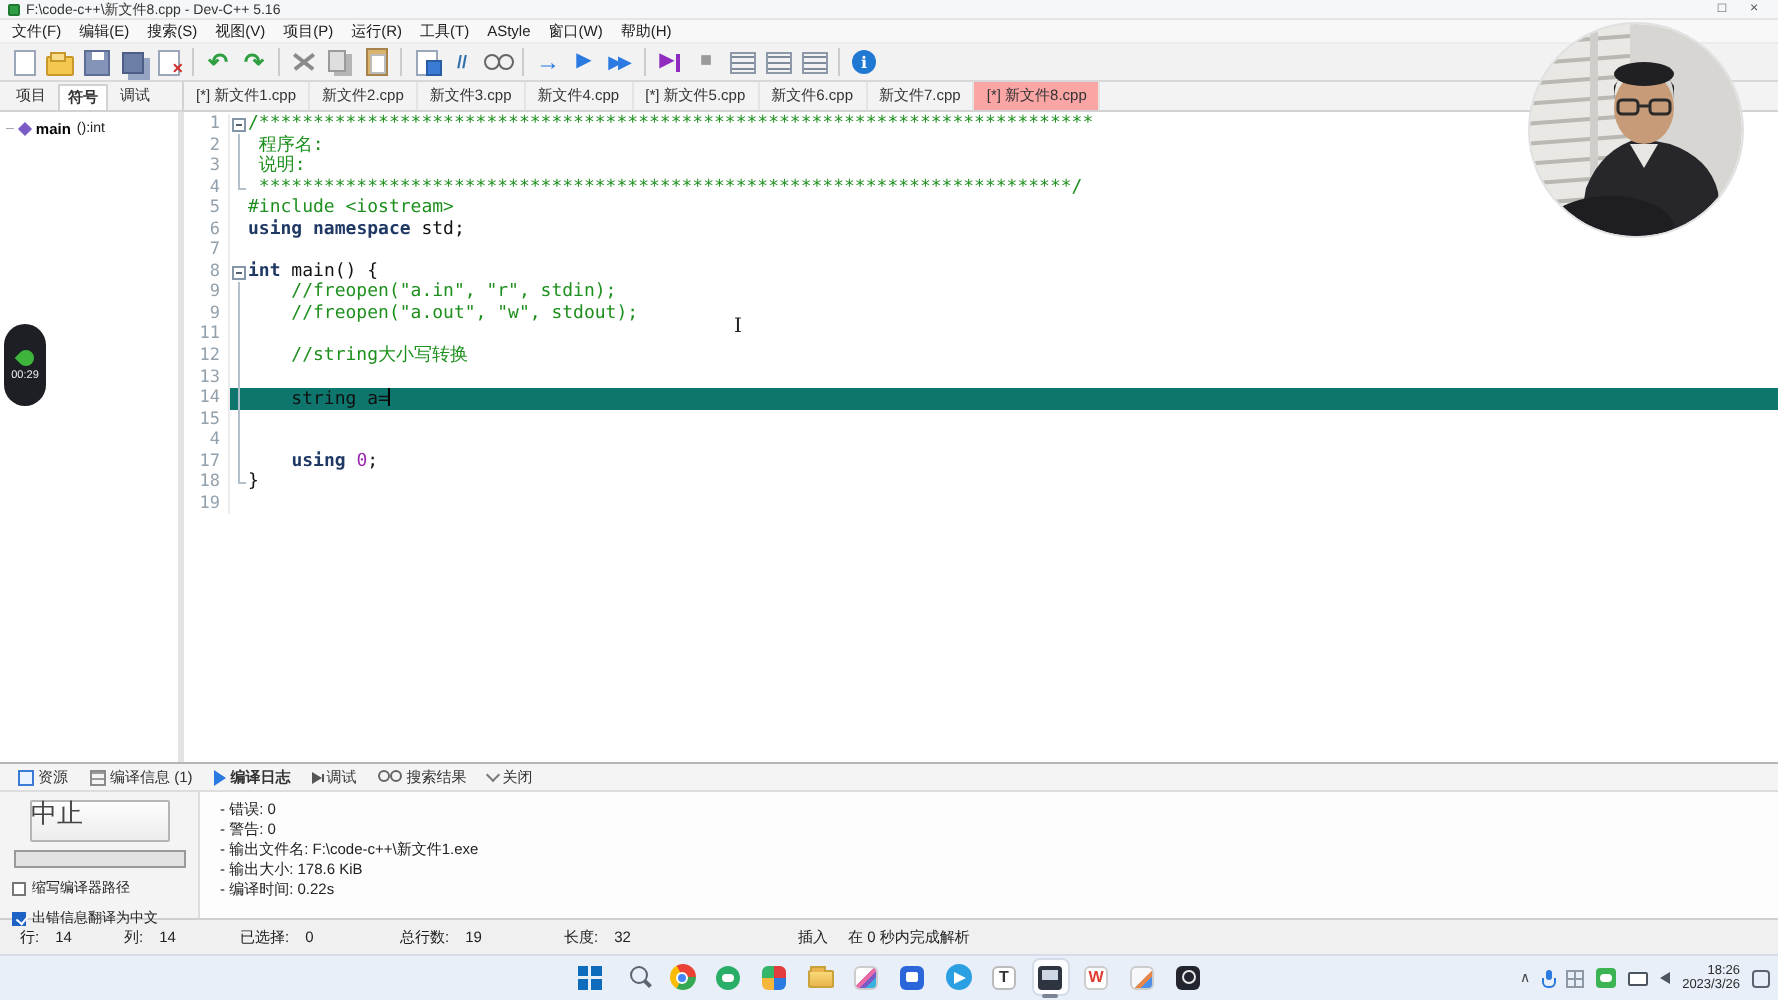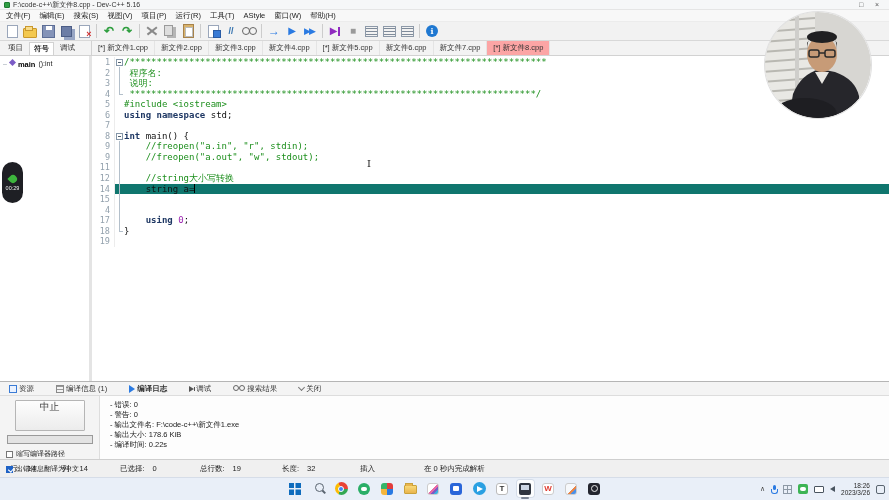--- a/index.html
+++ b/index.html
@@ -54,21 +54,21 @@
   .side-tabs{width:92px;flex:none;display:flex;align-items:center;gap:2px;padding-left:4px;border-right:1px solid #d2d2d2}
   .sptab{padding:1px 4px}
   .sptab.active{background:#fff;border:1px solid #d2d2d2;border-bottom:none;font-weight:bold}
   .file-tabs{flex:1;display:flex;align-items:center;overflow:hidden}
   .ftab{padding:16px 6px;white-space:nowrap;border-right:1px solid #e4e4e4}
   .ftab.active{background:#fca5a5;font-weight:normal}
 
   
   .main{display:flex;height:325px}
   .sidepanel{width:92px;flex:none;background:#fff;border-right:3px solid #e4e4e4;position:relative}
-  .symrow{display:flex;gap:3px;padding:4px 2px 0 3px;font-size:7.5px}
+  .symrow{display:flex;align-items:center;gap:3px;padding:4px 2px 0 3px;font-size:7.5px}
   .treedash{color:#98a2ae;font-size:7px}
   .sym-ic{width:5px;height:5px;background:#7b5cc6;transform:rotate(45deg);flex:none}
   .symname{font-weight:bold}
   .symsig{font-size:7px;color:#222}
 
   .editor{flex:1;background:#fff;padding-top:1px;overflow:hidden;font-family:"DejaVu Sans Mono",monospace;position:relative}
   .eline{display:flex;height:10.55px;align-items:stretch}
   .ln{width:22px;flex:none;text-align:right;padding-right:4px;color:#93a1ad;font-size:8.5px;line-height:10.55px}
   .lbody{flex:1;display:flex;border-left:1px solid #ececec}
   .eline.cur .lbody{background:#0f766e}
@@ -90,34 +90,34 @@
   
   .recbadge{position:absolute;left:2px;top:162px;width:21px;height:41px;background:#1e1f24;border-radius:11px;z-index:9;display:flex;flex-direction:column;align-items:center;justify-content:center;gap:2px}
   .leaf{width:8px;height:8px;background:#3db53d;border-radius:0 50% 50% 50%;transform:rotate(-45deg)}
   .rectime{color:#eee;font-size:5.5px}
 
   
   .webcam{position:absolute;left:765px;top:12px;width:106px;height:106px;border-radius:50%;overflow:hidden;z-index:10;box-shadow:0 0 0 1px #e0e0e0}
 
   
   .bottompanel{height:78px;border-top:1px solid #b5b5b5;background:#f4f4f4}
-  .bp-tabs{height:14px;display:flex;align-items:center;gap:14px;padding:0 5px;font-size:7.5px;color:#333;border-bottom:1px solid #ddd}
+  .bp-tabs{height:14px;display:flex;align-items:center;gap:3px;padding:0 5px;font-size:7.5px;color:#333;border-bottom:1px solid #ddd}
   .bptab{display:flex;align-items:center;gap:2px;padding:0 4px;height:100%}
   .bptab.active .bplabel{font-weight:bold}
   .bpic{display:inline-block;position:relative}
   .bpic-resources{width:8px;height:8px;border:1px solid #3a7bd5;background:#eaf2ff}
   .bpic-compile-info{width:8px;height:8px;border:1px solid #8a8a8a;background:repeating-linear-gradient(#999 0 1px,transparent 1px 3px)}
   .bpic-compile-log{width:0;height:0;border-left:6px solid #2a7ae2;border-top:4px solid transparent;border-bottom:4px solid transparent}
   .bpic-debug{width:0;height:0;border-left:5px solid #555;border-top:3.5px solid transparent;border-bottom:3.5px solid transparent;box-shadow:2px 0 0 -1px #555}
   .bpic-search-results::before{content:"";display:inline-block;width:4px;height:4px;border:1.5px solid #666;border-radius:50%}
   .bpic-search-results::after{content:"";display:inline-block;width:4px;height:4px;border:1.5px solid #666;border-radius:50%}
   .bpic-close{width:5px;height:5px;border-right:1.5px solid #777;border-bottom:1.5px solid #777;transform:rotate(45deg);margin-top:-3px}
   .bp-body{display:flex;height:63px}
   .bp-left{width:100px;flex:none;padding:3px 6px;border-right:1px solid #ddd}
-  .abortbtn{display:block;width:70px;height:31px;margin:1px auto 0;background:linear-gradient(#fdfdfd,#ececec);border:1px solid #b5b5b5;border-radius:1px;font-size:10px;color:#444;text-align:center;line-height:11px}
+  .abortbtn{display:block;width:70px;height:21px;margin:1px auto 0;background:linear-gradient(#fdfdfd,#ececec);border:1px solid #b5b5b5;border-radius:1px;font-size:13px;color:#444;line-height:11px}
   .progress{width:86px;height:9px;margin:4px auto 0;border:1px solid #9a9a9a;background:#e3e3e3}
   .cbrow{display:flex;align-items:center;gap:3px;margin-top:5px;font-size:7px;color:#222}
   .cbox{width:7px;height:7px;border:1px solid #777;background:#fff;flex:none;position:relative}
   .cbox.on{background:#1f62c5;border-color:#1f62c5}
   .cbox.on::after{content:"";position:absolute;left:1.5px;top:0.5px;width:3px;height:4px;border-right:1px solid #fff;border-bottom:1px solid #fff;transform:rotate(40deg)}
   .bp-log{flex:1;background:#fdfdfd;font-size:7.5px;line-height:10px;padding:4px 10px;color:#222}
 
   
   .statusbar{height:18px;background:#f0f0f0;border-top:1px solid #cfcfcf;display:flex;align-items:center;font-size:7.5px;color:#222}
   .scell{padding-left:10px;display:flex;gap:8px;white-space:nowrap}
@@ -375,20 +375,27 @@
             <span class="lcode"></span>
           </span>
         </div>
         <div class="eline">
           <span class="ln">12</span>
           <span class="lbody">
             <span class="fold fmid"></span>
             <span class="lcode"><span class="tk-c">    //string大小写转换</span></span>
           </span>
         </div>
+        <div class="eline">
+          <span class="ln">13</span>
+          <span class="lbody">
+            <span class="fold fmid"></span>
+            <span class="lcode"></span>
+          </span>
+        </div>
         <div class="eline cur">
           <span class="ln">14</span>
           <span class="lbody">
             <span class="fold fmid"></span>
             <span class="lcode"><span class="tk-p">    string a=</span><span class="caret"></span></span>
           </span>
         </div>
         <div class="eline">
           <span class="ln">15</span>
           <span class="lbody">
@@ -537,21 +544,21 @@
         <span class="svalue">0</span>
       </span>
       <span class="scell" style="width: 82px;">
         <span class="slabel">总行数:</span>
         <span class="svalue">19</span>
       </span>
       <span class="scell" style="width: 78px;">
         <span class="slabel">长度:</span>
         <span class="svalue">32</span>
       </span>
-      <span class="scell" style="width: 64px;">
+      <span class="scell" style="width: 64px; justify-content: flex-end;">
         <span class="slabel">插入</span>
       </span>
       <span class="scell" style="flex: 1 1 0%;">
         <span class="slabel">在 0 秒内完成解析</span>
       </span>
     </div>
 
   <div class="taskbar">
     <div class="tb-center">
         <span class="tbic">

